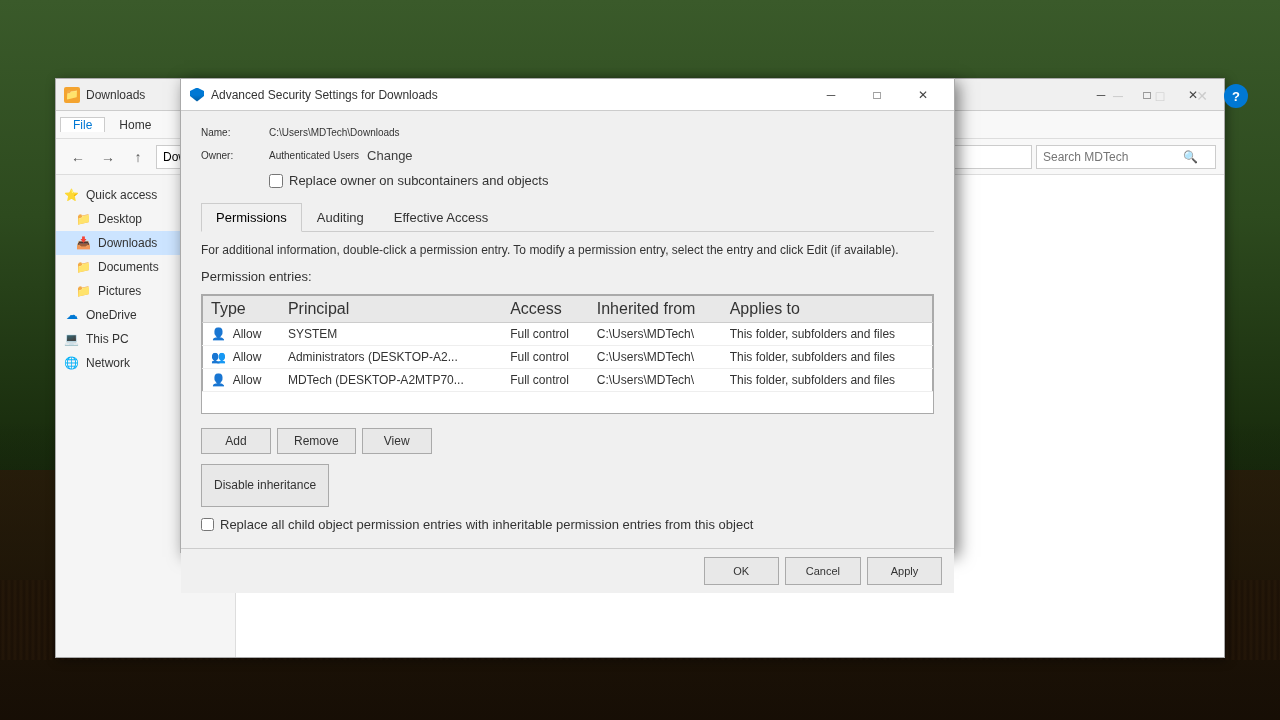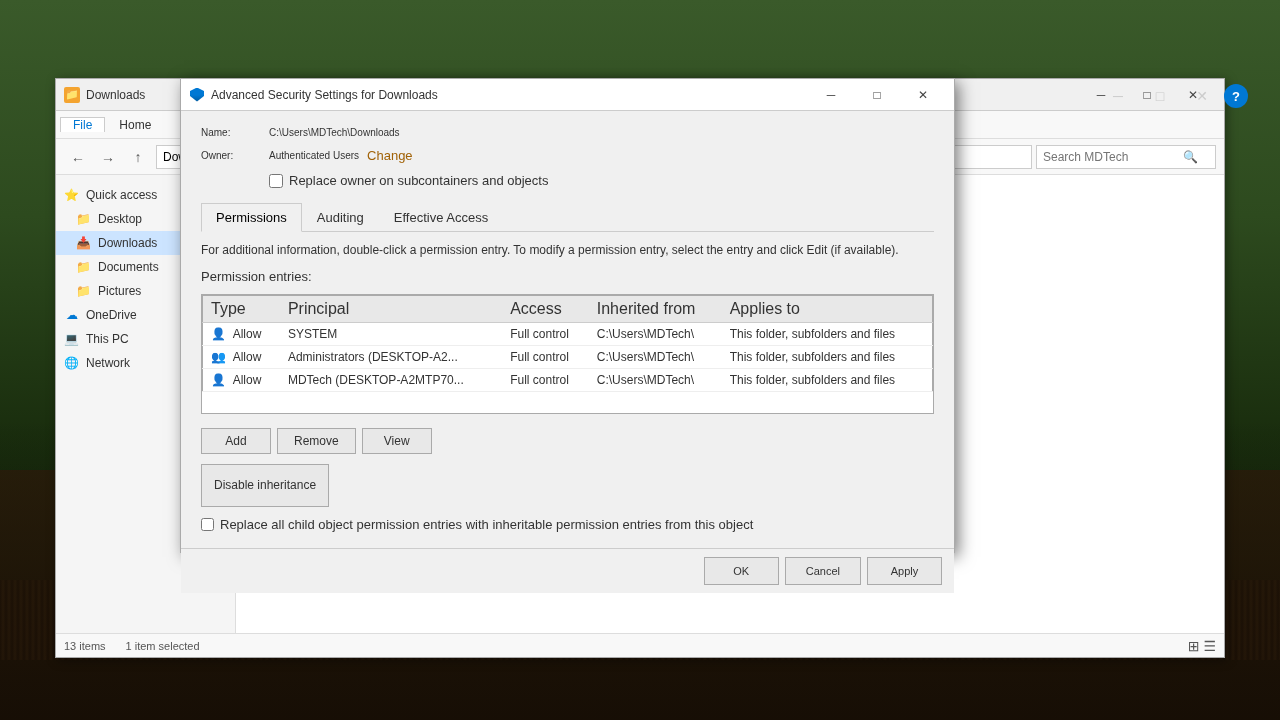--- a/index.html
+++ b/index.html
@@ -288,21 +288,21 @@
     .info-label {
       width: 60px;
       color: #333;
       font-size: 10px;
     }
     .info-value {
       color: #333;
       font-size: 10px;
     }
     .info-link {
-      color: #a16207;
+      color: #404040;
       cursor: pointer;
       text-decoration: none;
       font-size: 13px;
     }
 
     .checkbox-row {
       display: flex;
       align-items: center;
       gap: 6px;
       margin-left: 68px;
@@ -559,28 +559,20 @@
       </div>
       <div class="sidebar-item">
         <span class="sidebar-icon special-icon">🌐</span>
         <span>Network</span>
       </div>
     </div>
 
     <div style="flex:1;background:#fff;"></div>
   </div>
 
-  <div class="explorer-statusbar">
-    <span>13 items</span>
-    <span>1 item selected</span>
-    <div class="statusbar-right">
-      <span style="font-size:14px;cursor:pointer;">⊞</span>
-      <span style="font-size:14px;cursor:pointer;">☰</span>
-    </div>
-  </div>
 </div>
 
 <div style="position:absolute;top:82px;right:32px;display:flex;align-items:center;gap:2px;z-index:50;">
   <div class="sw-btn" style="background:transparent;color:#ccc;font-size:14px;cursor:pointer;width:40px;height:28px;display:flex;align-items:center;justify-content:center;">─</div>
   <div class="sw-btn" style="background:transparent;color:#ccc;font-size:14px;cursor:pointer;width:40px;height:28px;display:flex;align-items:center;justify-content:center;">□</div>
   <div class="sw-btn" style="background:transparent;color:#ccc;font-size:14px;cursor:pointer;width:40px;height:28px;display:flex;align-items:center;justify-content:center;">✕</div>
   <div class="sw-help">?</div>
 </div>
 
 <div class="dialog-window">

